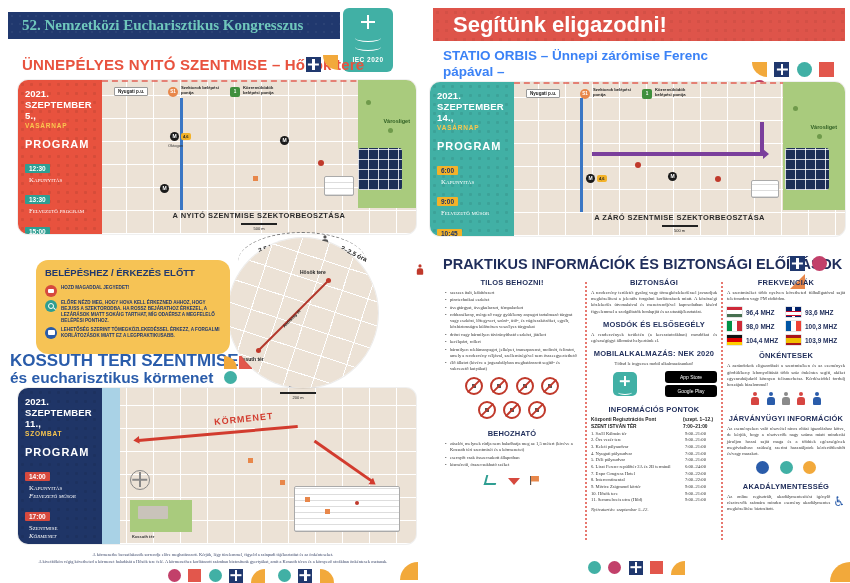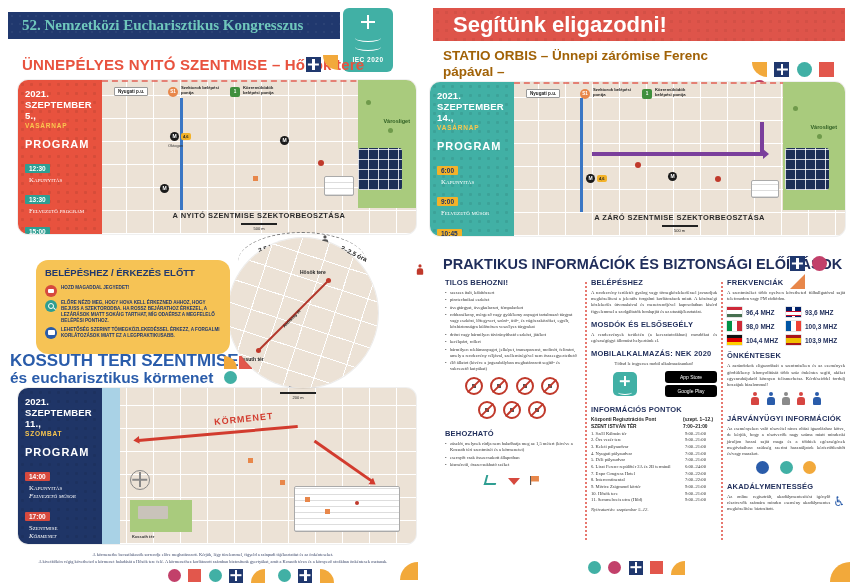--- a/index.html
+++ b/index.html
@@ -17,21 +17,21 @@
   #logo .lcross::before,#logo .lcross::after{content:"";position:absolute;background:#fff;left:6px;top:0;width:2px;height:14px}
   #logo .lcross::after{transform:rotate(90deg)}
   .wave{display:block;width:26px;height:7px;border-bottom:1.6px solid #fff;border-radius:50%;margin:1px auto 0}
   #logo .ltxt{display:block;color:#fff;font:bold 6.5px "Liberation Sans",sans-serif;margin-top:5px;letter-spacing:.5px}
   #rp-header{left:433px;top:8px;width:412px;height:33px;background:#de544a;
     color:#fff;font:800 22px/33px "Liberation Sans",sans-serif;padding-left:20px;box-sizing:border-box;
     background-image:radial-gradient(rgba(0,0,0,.05) 25%,transparent 26%);background-size:9px 9px}
 
   
   .sect-red{color:#e8523e;font:800 15px "Liberation Sans",sans-serif;letter-spacing:.2px}
-  .sect-teal{color:#a16207;font:800 13.5px/1.2 "Liberation Sans",sans-serif}
+  .sect-teal{color:#3b82f6;font:800 13.5px/1.2 "Liberation Sans",sans-serif}
   .sect-blue{color:#2a5caa;font:800 17px/1.1 "Liberation Sans",sans-serif}
   .sect-blue2{color:#2a5caa;font:800 15.5px/1.1 "Liberation Sans",sans-serif}
   .sect-navy{color:#1f2d5a;font:800 14.5px "Liberation Sans",sans-serif}
 
   
   .shape{display:inline-block;vertical-align:middle}
   .circle{border-radius:50%}
   .q-tl{border-radius:100% 0 0 0}.q-tr{border-radius:0 100% 0 0}.q-bl{border-radius:0 0 0 100%}
   .crossq{position:relative;background:#20386e}
   .crossq::before,.crossq::after{content:"";position:absolute;background:#fff;left:42%;top:12%;width:16%;height:76%}
@@ -127,21 +127,21 @@
   .compass::before,.compass::after{content:"";position:absolute;left:8px;top:1px;width:1.5px;height:15px;background:#888}
   .compass::after{transform:rotate(90deg)}
   .parl{position:absolute;background:#c9c3ba;border-radius:1px}
 
   
   .footline{position:absolute;width:410px;left:8px;text-align:center;font:4.4px "Liberation Serif",serif;color:#3a4668}
 
   
   .colsep{position:absolute;top:282px;height:258px;border-left:2px dotted #e2574c;opacity:.8}
   .pcol{position:absolute;top:278px;height:268px}
-  .h3col{font:800 7.5px "Liberation Sans",sans-serif;color:#1f2d5a;letter-spacing:.2px;margin:0 0 3px}
+  .h3col{font:800 7.5px "Liberation Sans",sans-serif;color:#1f2d5a;text-align:center;letter-spacing:.2px;margin:0 0 3px}
   .tinyp{font:4.6px/1.35 "Liberation Serif",serif;color:#333;text-align:justify;margin:0}
   .tinylist{margin:0;padding:0;list-style:none}
   .tinylist li{font:4.6px/1.3 "Liberation Serif",serif;color:#333;margin-bottom:1.5px;padding-left:5px;position:relative}
   .tinylist li::before{content:"•";position:absolute;left:0;color:#333}
   .noicons{text-align:center;margin-top:4px;width:110px;margin-left:auto;margin-right:auto}
   .noicon{width:14px;height:14px;border:2px solid #c0392b;border-radius:50%;position:relative;
     display:inline-block;background:#fff;margin:1px 1.5px}
   .noicon::before{content:"";position:absolute;left:5px;top:5px;width:4px;height:4px;background:#555}
   .noicon::after{content:"";position:absolute;left:-2px;top:6px;width:18px;height:2px;background:#c0392b;transform:rotate(-45deg)}
   .picnic{text-align:center;margin-top:3px}
@@ -486,21 +486,21 @@
       </ul>
     <div class="picnic">
       <span class="pic-chair"></span>
       <span class="pic-umb"></span>
       <span class="pic-flag"></span>
     </div>
   </div>
 
   
   <div class="pcol" style="left:591px;width:126px">
-    <h3 class="h3col">BELÉPÉSHEZ</h3>
+    <h3 class="h3col">BIZTONSÁGI</h3>
     <p class="tinyp">A rendezvény területét gyalog vagy tömegközlekedéssel javasoljuk megközelíteni a jelentős forgalmi korlátozások miatt. A közösségi közlekedés útvonalaival és menetrendjével kapcsolatban kísérd figyelemmel a szolgáltatók honlapját és az utastájékoztatást.</p>
     <h3 class="h3col" style="margin-top:5px">MOSDÓK ÉS ELSŐSEGÉLY</h3>
     <p class="tinyp">A rendezvények területén (a keresztutcákban) mosdókat és egészségügyi állomást helyeztünk el.</p>
     <h3 class="h3col" style="margin-top:5px">MOBILALKALMAZÁS: NEK 2020</h3>
     <p class="tinyp center">Töltsd le ingyenes mobil alkalmazásunkat!</p>
     <div style="display:flex;align-items:center;justify-content:center;gap:6px;margin-top:2px">
       <div id="appicon">
         <span class="lcross"></span>
         <span class="wave"></span>
       </div>

